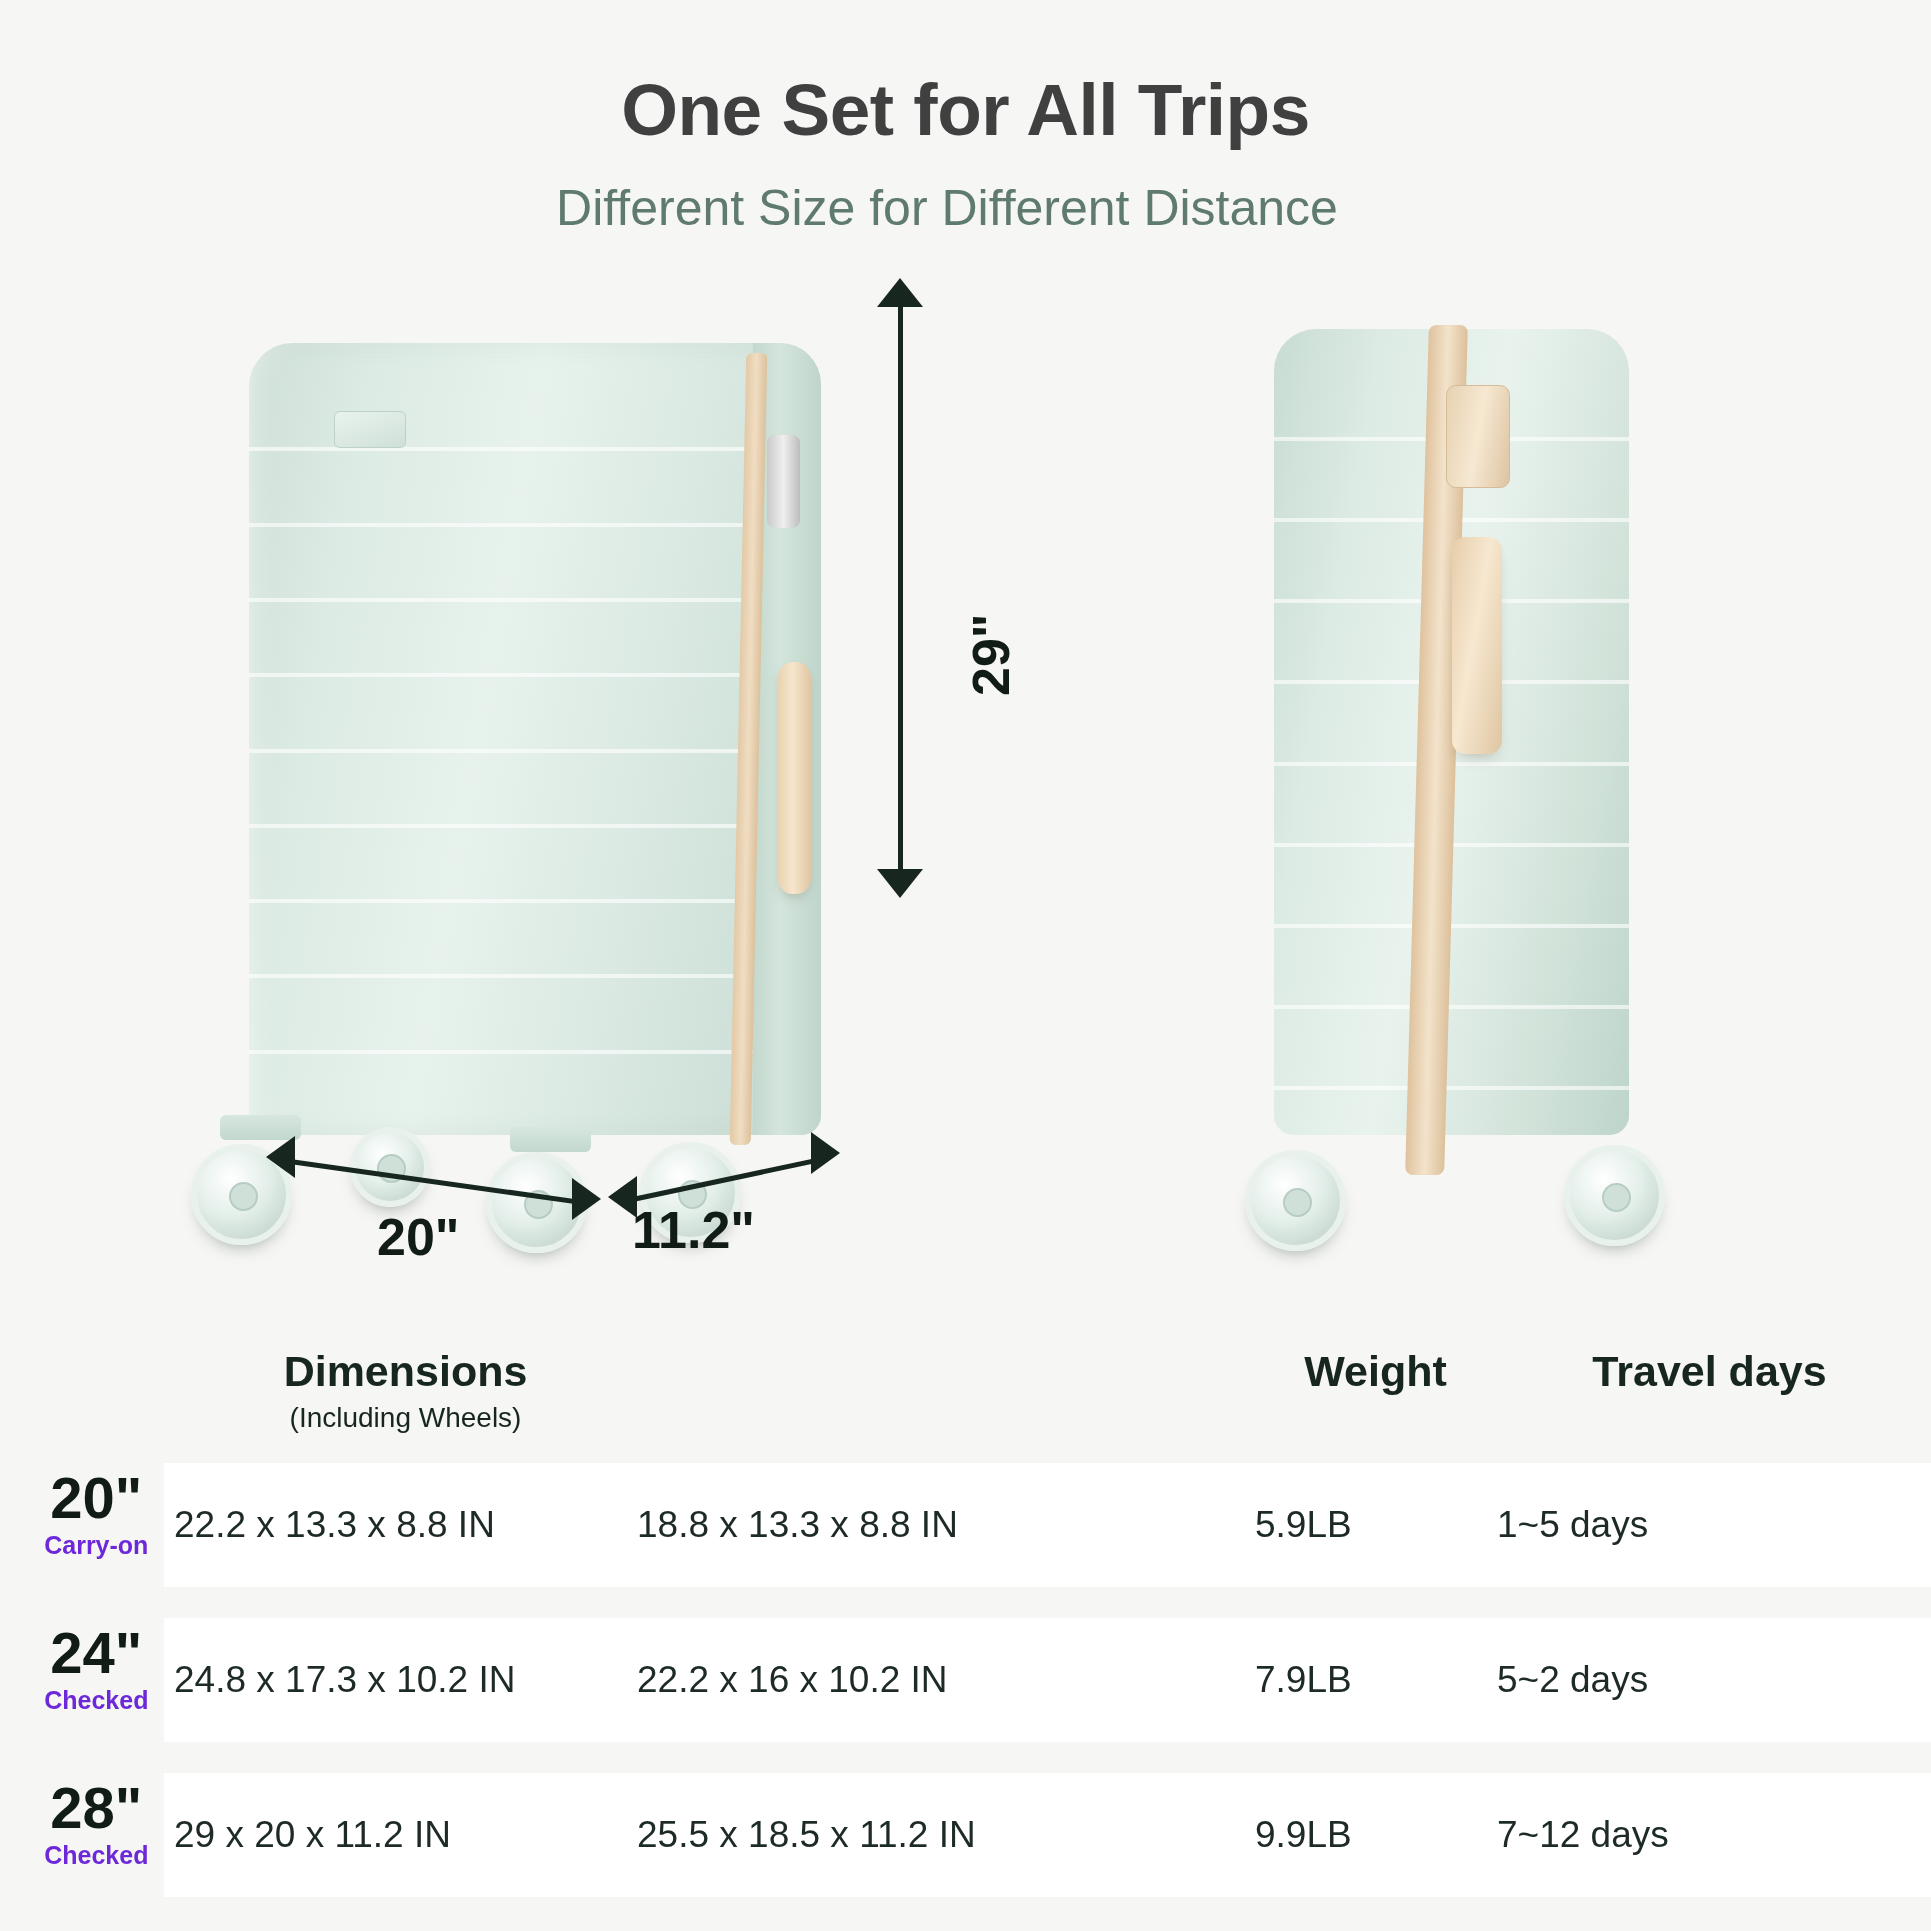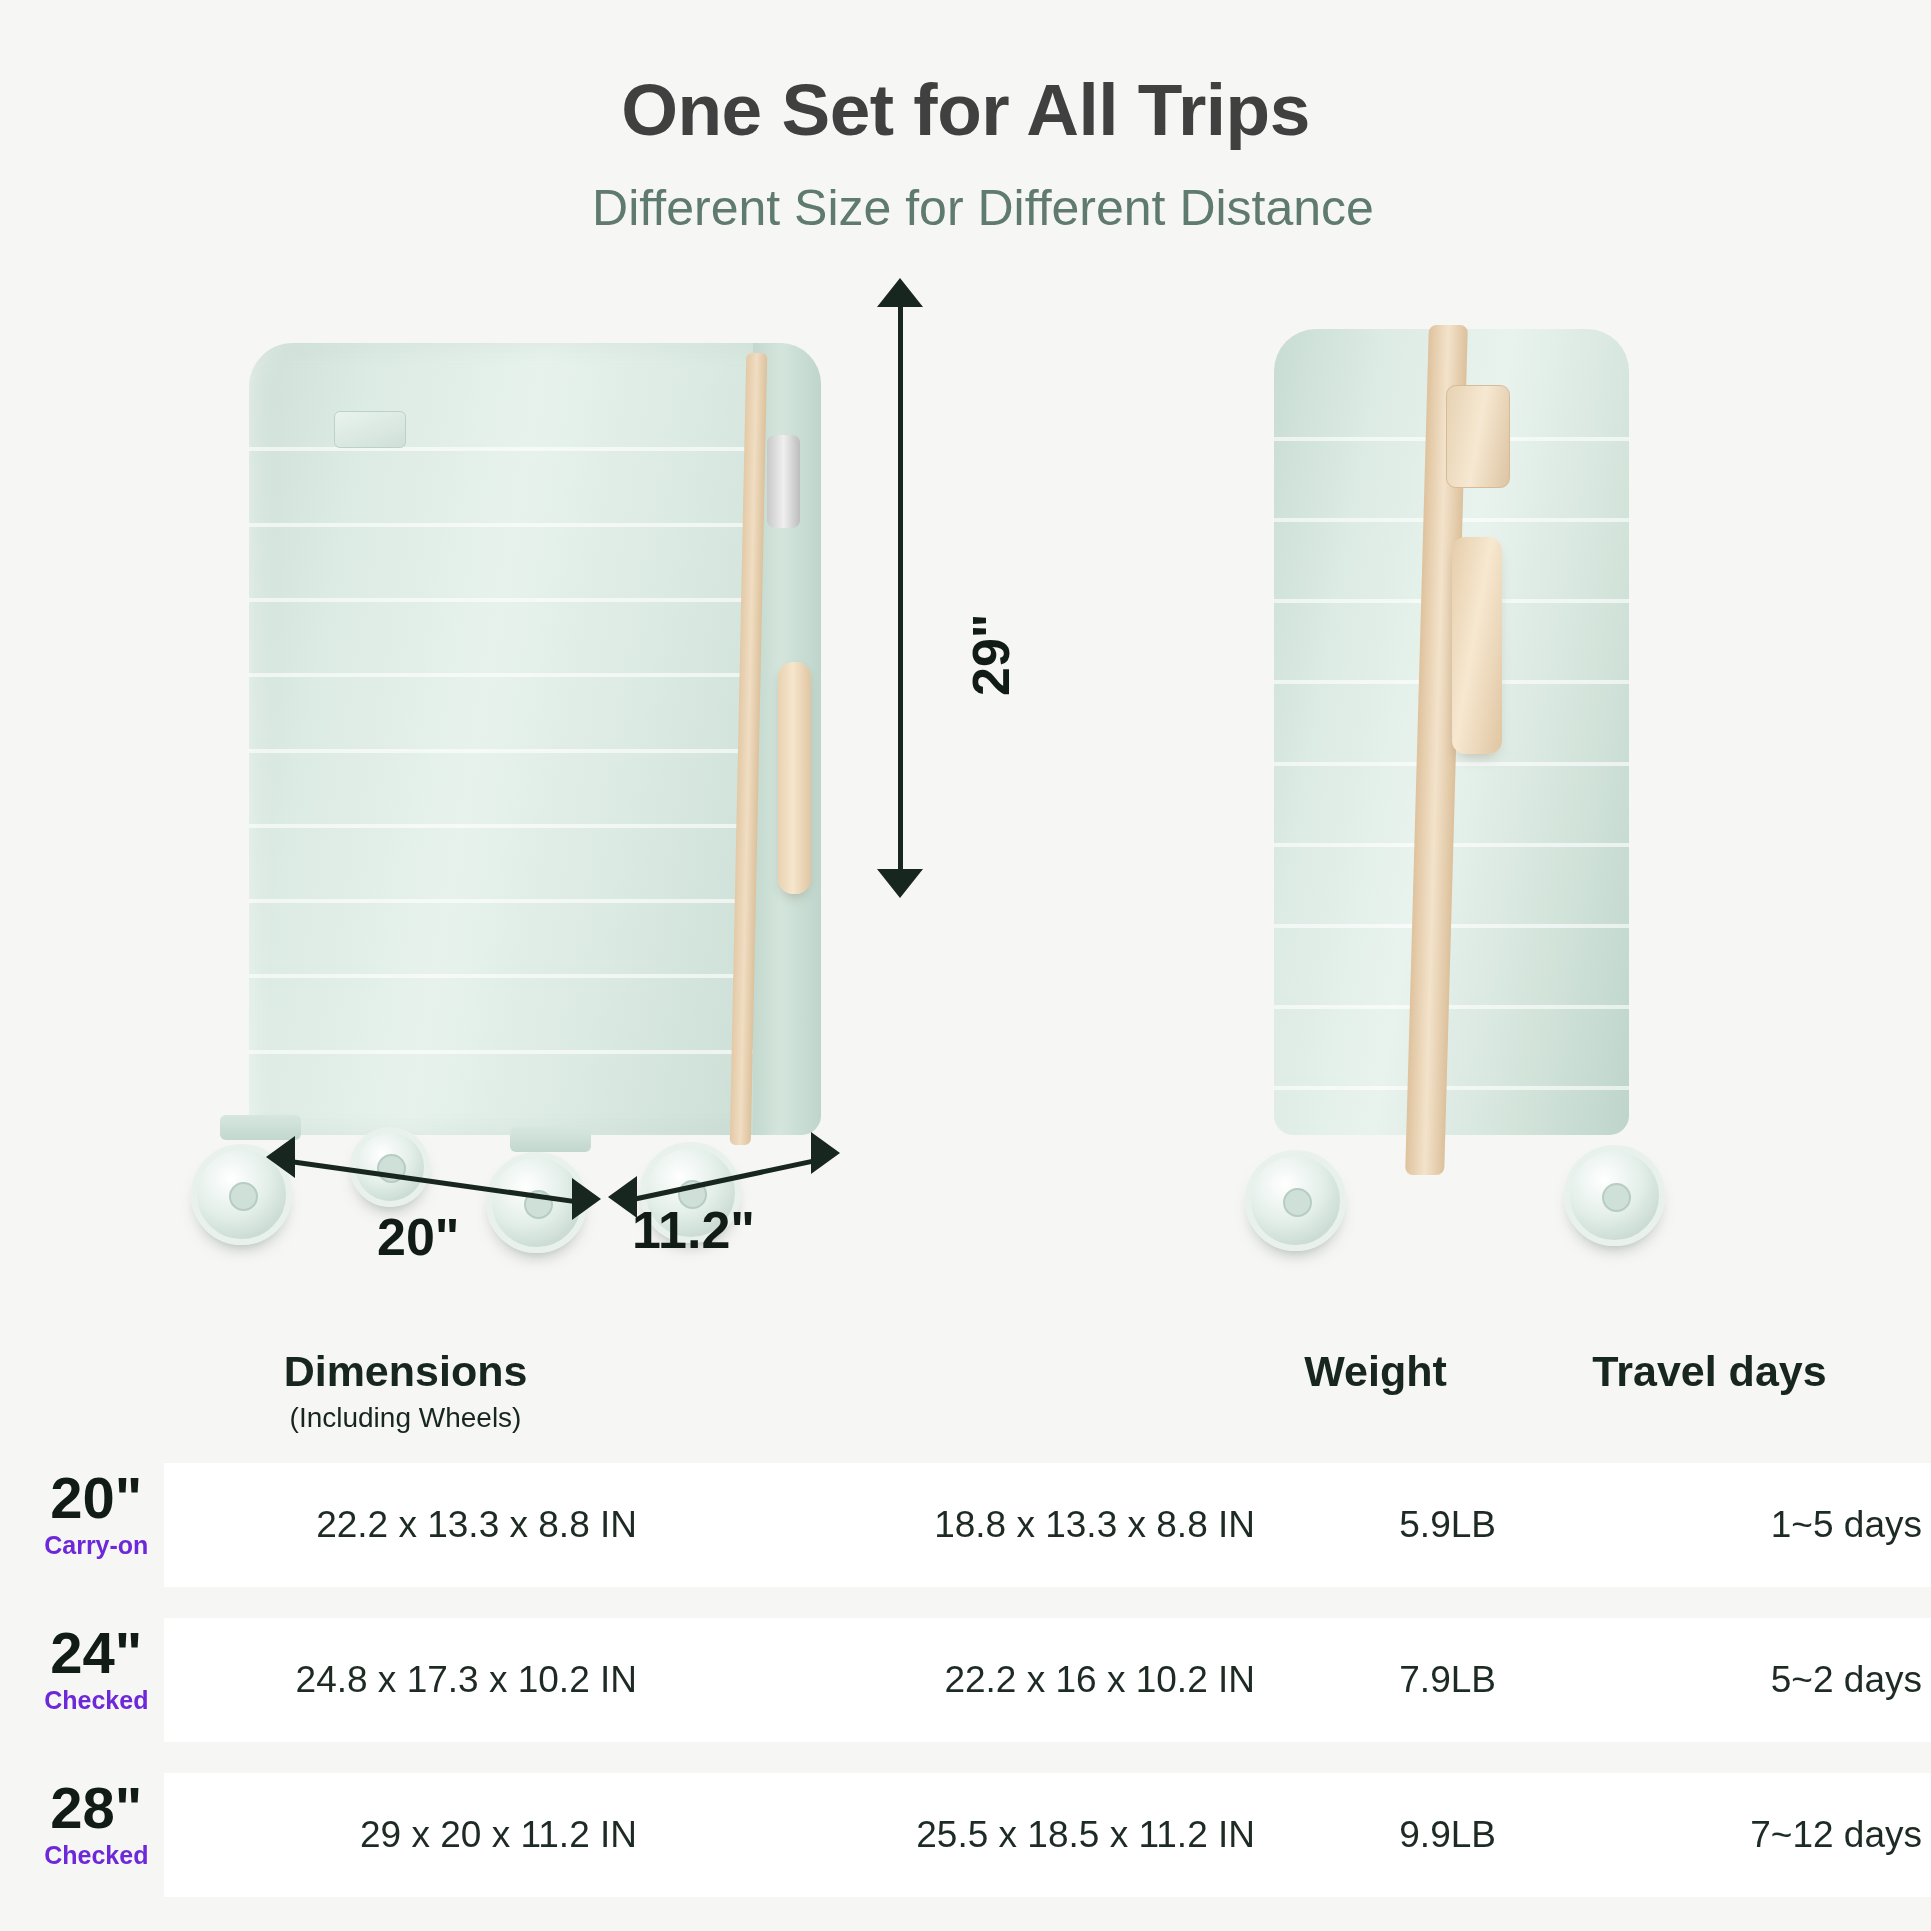--- a/index.html
+++ b/index.html
@@ -34,21 +34,20 @@
     letter-spacing: -0.5px;
   }
   .subtitle {
     position: absolute;
     top: 179px;
     left: 0;
     width: 1894px;
     text-align: center;
     font-size: 50px;
     color: #5f7a6e;
-    margin-left: 36px;
   }
 
   
   .illus {
     position: absolute;
     top: 290px;
     left: 0;
     width: 1931px;
     height: 1014px;
   }
@@ -278,21 +277,21 @@
     font-size: 25px;
     font-weight: bold;
     color: #6d28d9;
     margin-top: 3.9px;
   }
   .cell {
     position: absolute;
     top: 0;
     height: 124px;
     line-height: 124px;
-    text-align: right;
+    text-align: left;
     font-size: 37px;
     color: #1d2b24;
     white-space: nowrap;
   }
   .c1 { left: 174px;  width: 463px; }
   .c2 { left: 637px;  width: 618px; }
   .c3 { left: 1255px; width: 241px; }
   .c4 { left: 1497px; width: 425px; }
 </style>
 </head>

